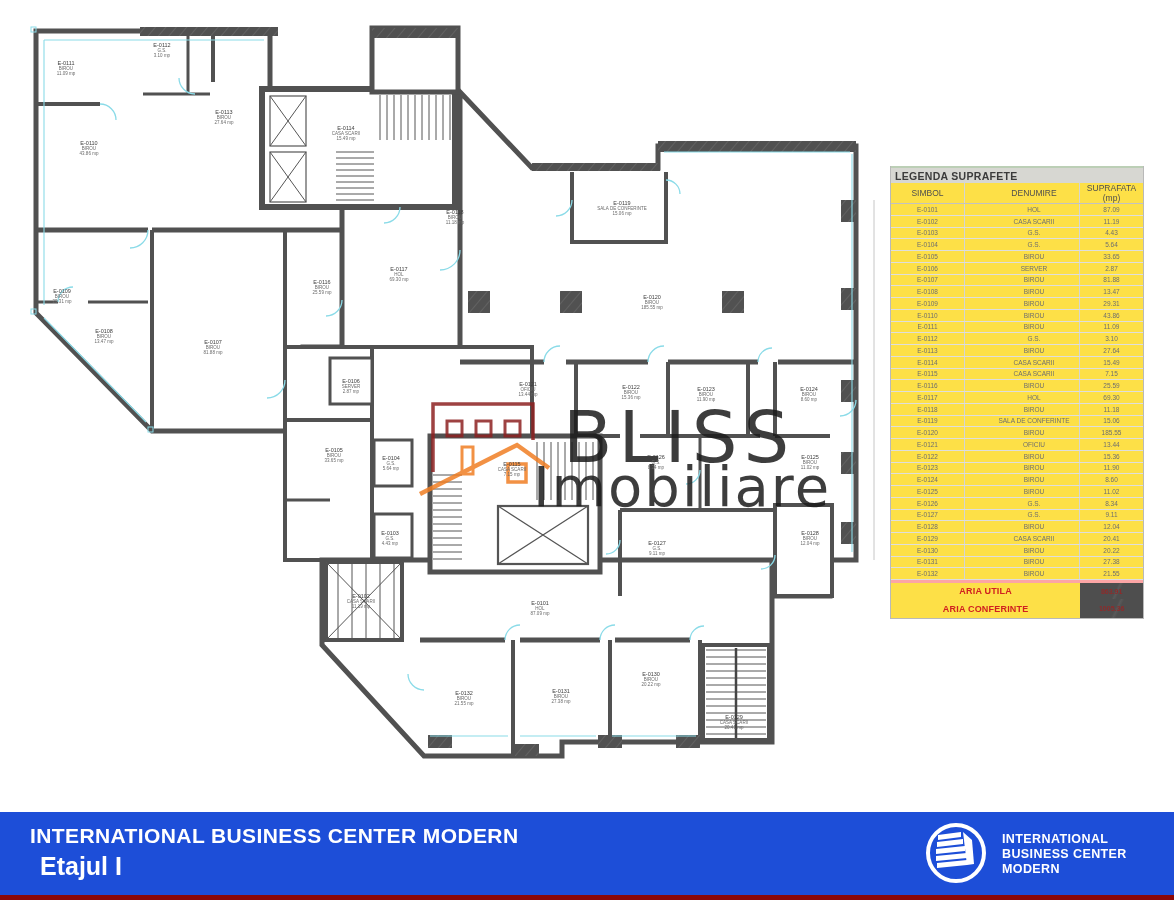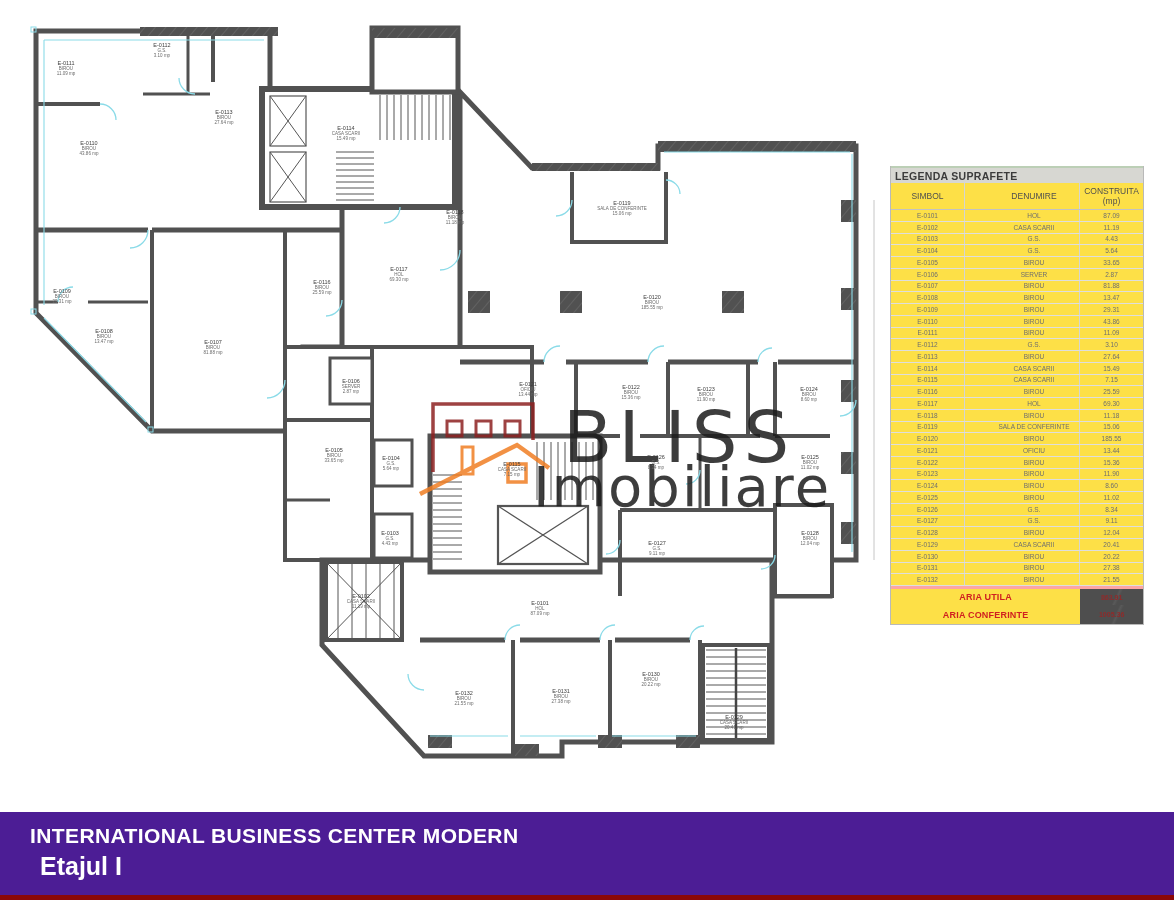--- a/index.html
+++ b/index.html
@@ -13,37 +13,37 @@
     text-align:center; line-height:1.12; color:#5a5a5a; white-space:nowrap; pointer-events:none; }
   .room-label .sym  { font-size:11px; color:#3e3e3e; }
   .room-label .nm   { font-size:9px;  color:#6a6a6a; }
   .room-label .ar   { font-size:9px;  color:#6a6a6a; }
 
   
   #legend { position:absolute; left:882px; top:166px; width:254px; background:#fde047;
     border:1px solid #b9b9b9; border-top:none; font-family:"Liberation Sans",sans-serif;margin-left:8px; }
   #legend-title { height:17px; background:#d7d7d2; border-top:2px solid #bccfb6;
     font-size:10.5px; font-weight:bold; color:#3b3b3b; padding:2px 0 0 4px; letter-spacing:.3px; }
-  .lg-head { display:flex; height:27px; align-items:center; border-bottom:1px solid #c2c2c2;
+  .lg-head { display:flex; height:21px; align-items:center; border-bottom:1px solid #c2c2c2;
     font-size:8.5px; color:#4f4f4f; }
   .lg-row  { display:flex; height:11.75px; align-items:center; border-bottom:1px solid #dedede;
     font-size:6.5px; color:#6e6e6e; }
   .c1 { width:73px;  text-align:center; }
   .c2 { width:116px; text-align:center; border-left:1px solid #d4d4d4; border-right:1px solid #d4d4d4; align-self:stretch; display:flex; align-items:center; justify-content:center;padding-left:24px;}
   .c3 { width:63px;  text-align:center; }
   .aria-row { display:flex; height:19px; align-items:stretch; }
   .aria-label { width:190px; display:flex; align-items:center; justify-content:center;
     font-size:9px; font-weight:bold; color:#d02020; letter-spacing:.2px; }
   .aria-value { width:63px; display:flex; align-items:center; justify-content:center;
     background:linear-gradient(115deg,#4e4e4e 55%, #595959 58%, #4e4e4e 62%);
     color:#8e2b2b; font-size:7px; font-weight:bold; }
 
   
   #banner { position:absolute; left:0; top:812px; width:1174px; height:88px;
-    background:#4c1d95; border-bottom:5px solid #8b0808; }
+    background:#1d4ed8; border-bottom:5px solid #8b0808; }
   #banner-title    { position:absolute; left:30px; top:12px; color:#fff; font-size:21px; font-weight:bold; letter-spacing:.4px; }
   #banner-subtitle { position:absolute; left:40px; top:40px; color:#fff; font-size:25px; font-weight:bold; }
   #brand { position:absolute; left:922px; top:6px; width:250px; height:76px; }
   #brand-text { position:absolute; left:80px; top:14px; color:#fff; font-size:12.5px; font-weight:bold;
     line-height:15px; letter-spacing:.4px; }
 </style>
 </head>
 <body>
 
 <div id="page">
@@ -338,21 +338,21 @@
         <div class="nm">BIROU</div>
         <div class="ar">21.55 mp</div>
       </div>
     </div>
 
   <div id="legend">
     <div id="legend-title">LEGENDA SUPRAFETE</div>
     <div class="lg-head">
       <div class="c1">SIMBOL</div>
       <div class="c2">DENUMIRE</div>
-      <div class="c3">CONSTRUITA (mp)</div>
+      <div class="c3">SUPRAFATA (mp)</div>
     </div>
     <div id="legend-rows">
         <div class="lg-row">
           <div class="c1">E-0101</div>
           <div class="c2">HOL</div>
           <div class="c3">87.09</div>
         </div>
         <div class="lg-row">
           <div class="c1">E-0102</div>
           <div class="c2">CASA SCARII</div>
@@ -515,15 +515,33 @@
     </div>
     <div class="aria-row">
       <div class="aria-label">ARIA CONFERINTE</div>
       <div class="aria-value">1005.36</div>
     </div>
   </div>
 
   <div id="banner">
     <div id="banner-title">INTERNATIONAL BUSINESS CENTER MODERN</div>
     <div id="banner-subtitle">Etajul I</div>
+    <div id="brand">
+      <svg width="70" height="70">
+        <circle cx="34" cy="35" r="28" stroke="#fff" stroke-width="4" fill="none"></circle>
+        <g fill="#fff">
+          <polygon points="16,17 39,14 39,19 16,22"></polygon>
+          <polygon points="15,24 41,21 41,26 15,29"></polygon>
+          <polygon points="14,31 43,28 43,33 14,36"></polygon>
+          <polygon points="14,38 45,35 45,40 14,43"></polygon>
+          <polygon points="15,45 45,42 45,47 15,50"></polygon>
+          <polygon points="41,14 50,22 52,46 45,47"></polygon>
+        </g>
+      </svg>
+      <div id="brand-text">
+          <div>INTERNATIONAL</div>
+          <div>BUSINESS CENTER</div>
+          <div>MODERN</div>
+        </div>
+    </div>
   </div>
 
 </div>
 
 </body></html>

